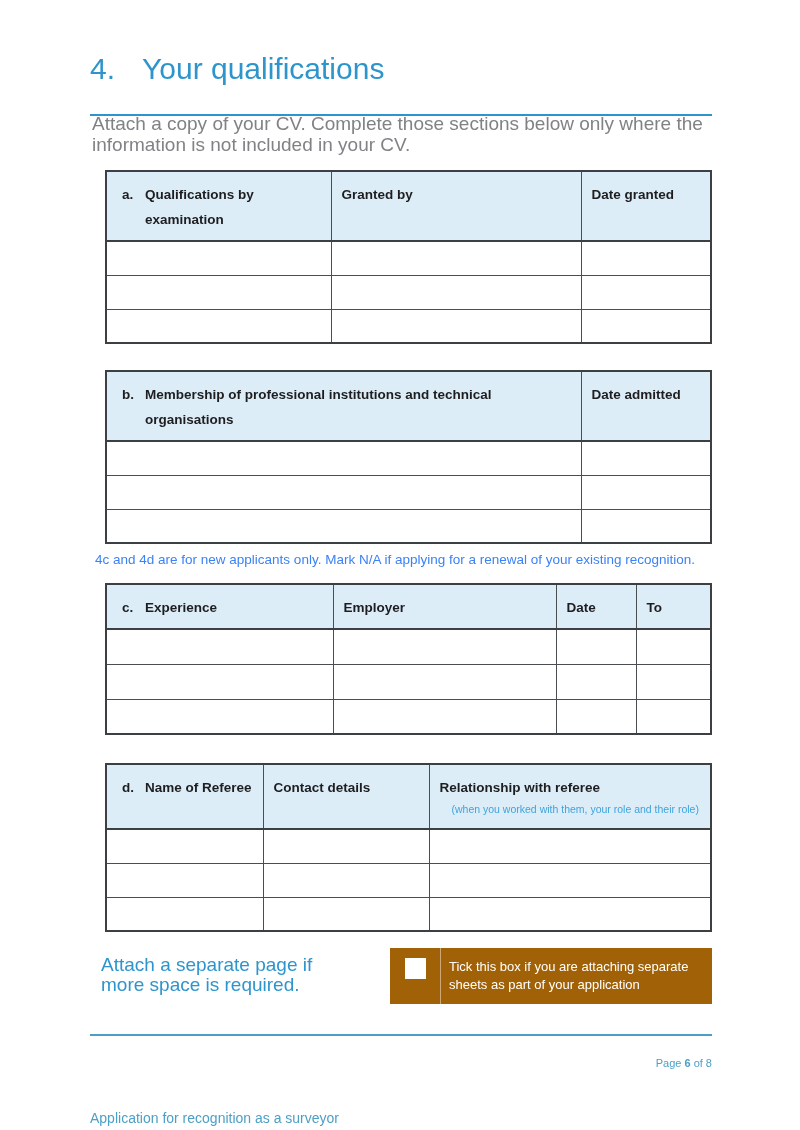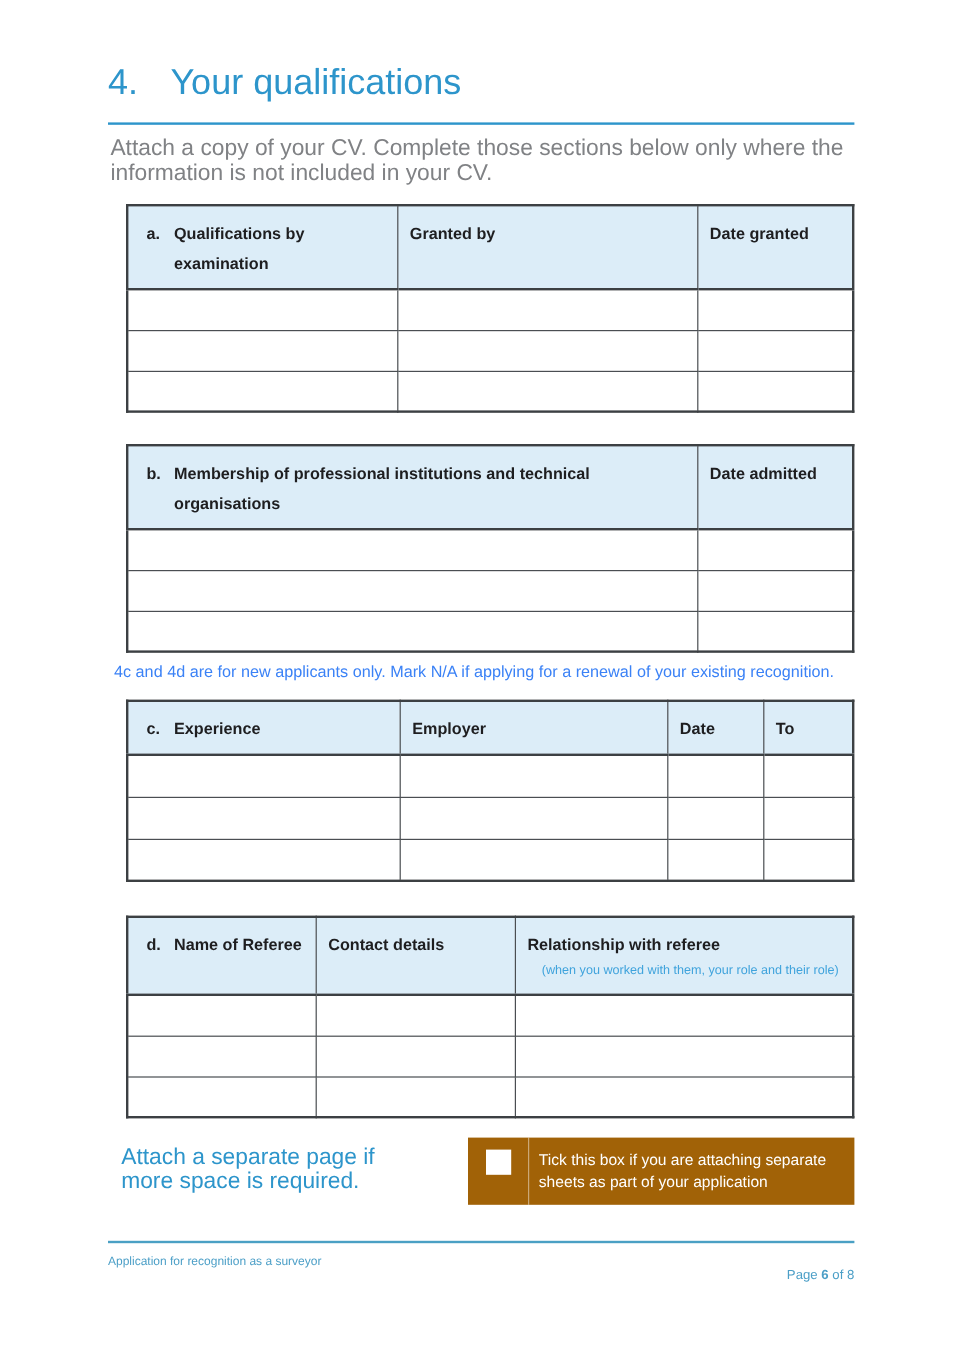--- a/index.html
+++ b/index.html
@@ -15,21 +15,21 @@
 
   
   .section-title {
     position: absolute;
     left: 90px; top: 52px;
     width: 622px;
     color: #2D95CB;
     font-size: 30px;
     font-weight: 400;
     line-height: 34px;
-    padding-bottom: 16px;
+    padding-bottom: 28px;
     border-bottom: 2px solid #2D95CB;
   }
   .section-title .num { display: inline-block; width: 52px; }
 
   
   .intro {
     position: absolute;
     left: 92px; top: 113px;
     width: 628px;
     color: #808285;
@@ -130,23 +130,23 @@
 
   
   .footer-rule {
     position: absolute;
     left: 90px; top: 1034px;
     width: 622px; height: 2px;
     background: #4AA0C4;
   }
   .footer-left {
     position: absolute;
-    left: 90px; top: 1046px;
+    left: 90px; top: 1110px;
     color: #4C9FC7;
-    font-size: 10px;
+    font-size: 14px;
   }
   .footer-right {
     position: absolute;
     right: 88px; top: 1057px;
     color: #4C9FC7;
     font-size: 11px;
   }
   .footer-right .pg-num { font-weight: 700; }
 </style>
 </head>

